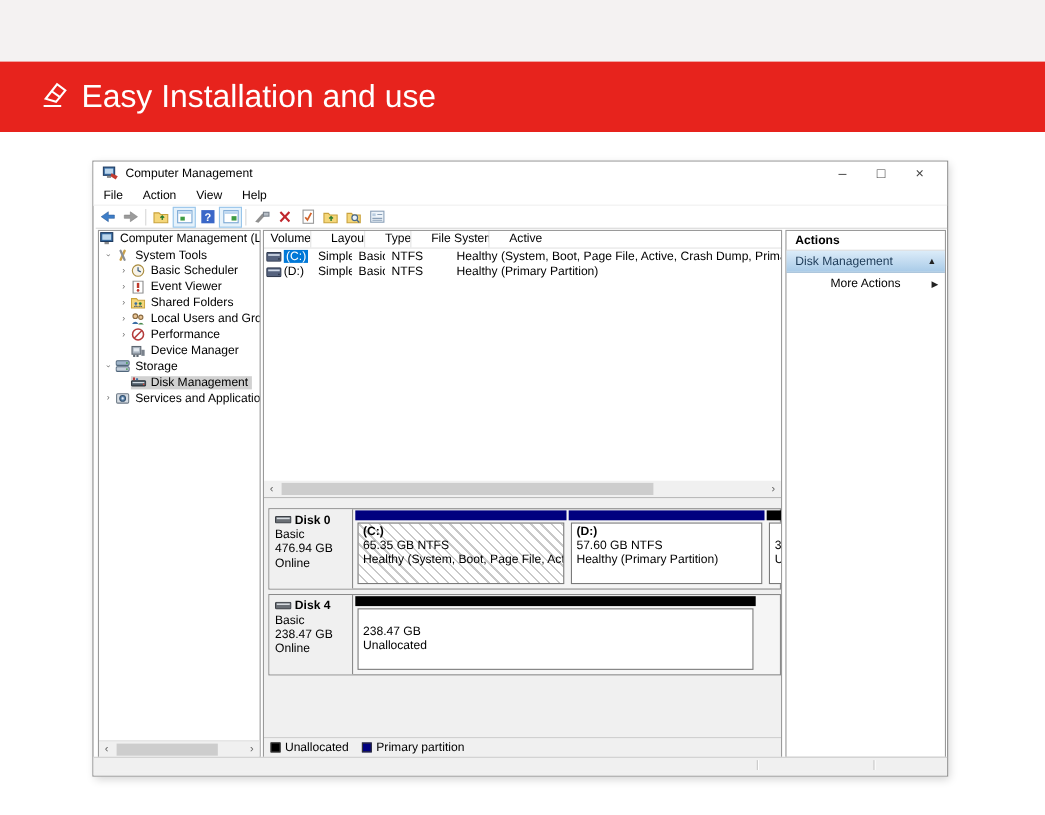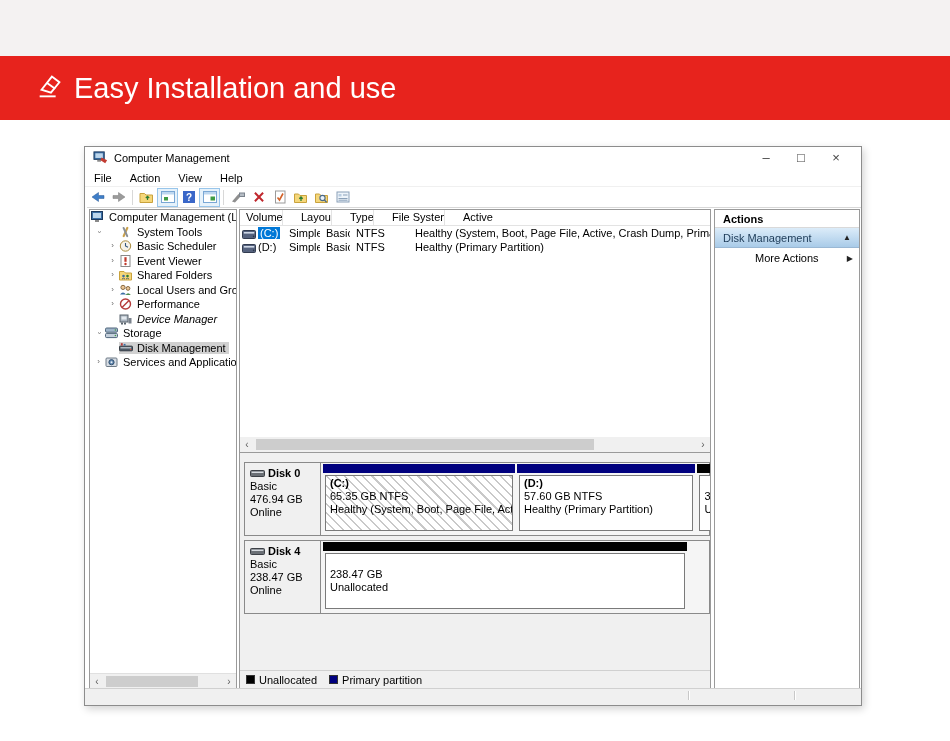--- a/index.html
+++ b/index.html
@@ -201,21 +201,21 @@
               <span class="tree-ico">
                 <svg width="13" height="12" viewBox="0 0 13 12">
                   <rect x="0.5" y="0.5" width="11" height="8" fill="#3a6ea5" stroke="#1d3a5f"></rect>
                   <rect x="2" y="2" width="8" height="5" fill="#bcd6ec"></rect>
                   <rect x="4" y="9" width="4" height="2" fill="#8a8a8a"></rect>
                 </svg>
               </span>
               <span class="tree-label">Computer Management (Local)</span>
             </span>
           </div>
-          <div class="tree-row" style="padding-left: 2px; gap: 14px;">
+          <div class="tree-row" style="padding-left: 2px;">
             <span class="tree-exp expanded">›</span>
             <span style="display: inline-flex; align-items: center;">
               <span class="tree-ico">
                 <svg width="13" height="12" viewBox="0 0 13 12">
                   <rect x="5.4" y="0.5" width="2.2" height="11" rx="1" fill="#caa14c" transform="rotate(24 6.5 6)"></rect>
                   <rect x="5.4" y="0.5" width="2" height="11" rx="1" fill="#8a8f96" transform="rotate(-24 6.5 6)"></rect>
                 </svg>
               </span>
               <span class="tree-label">System Tools</span>
             </span>
@@ -278,21 +278,21 @@
             <span style="display: inline-flex; align-items: center;">
               <span class="tree-ico">
                 <svg width="13" height="12" viewBox="0 0 13 12">
                   <circle cx="6.5" cy="6" r="5" fill="#ffffff" stroke="#b43b3b" stroke-width="1.4"></circle>
                   <path d="M3 9.5 L10 2.5" stroke="#b43b3b" stroke-width="1.4"></path>
                 </svg>
               </span>
               <span class="tree-label">Performance</span>
             </span>
           </div>
-          <div class="tree-row" style="padding-left: 16px; font-style: italic;">
+          <div class="tree-row" style="padding-left: 16px;">
             <span class="tree-exp"></span>
             <span style="display: inline-flex; align-items: center;">
               <span class="tree-ico">
                 <svg width="13" height="12" viewBox="0 0 13 12">
                   <rect x="1" y="2" width="8" height="7" fill="#aab4bf" stroke="#5c6670"></rect>
                   <rect x="2.5" y="3.5" width="5" height="3" fill="#e3e9ef"></rect>
                   <rect x="9.5" y="5" width="3" height="5.5" fill="#7a828c"></rect>
                   <rect x="2" y="9.5" width="2" height="2" fill="#5c6670"></rect>
                   <rect x="5" y="9.5" width="2" height="2" fill="#5c6670"></rect>
                 </svg>

